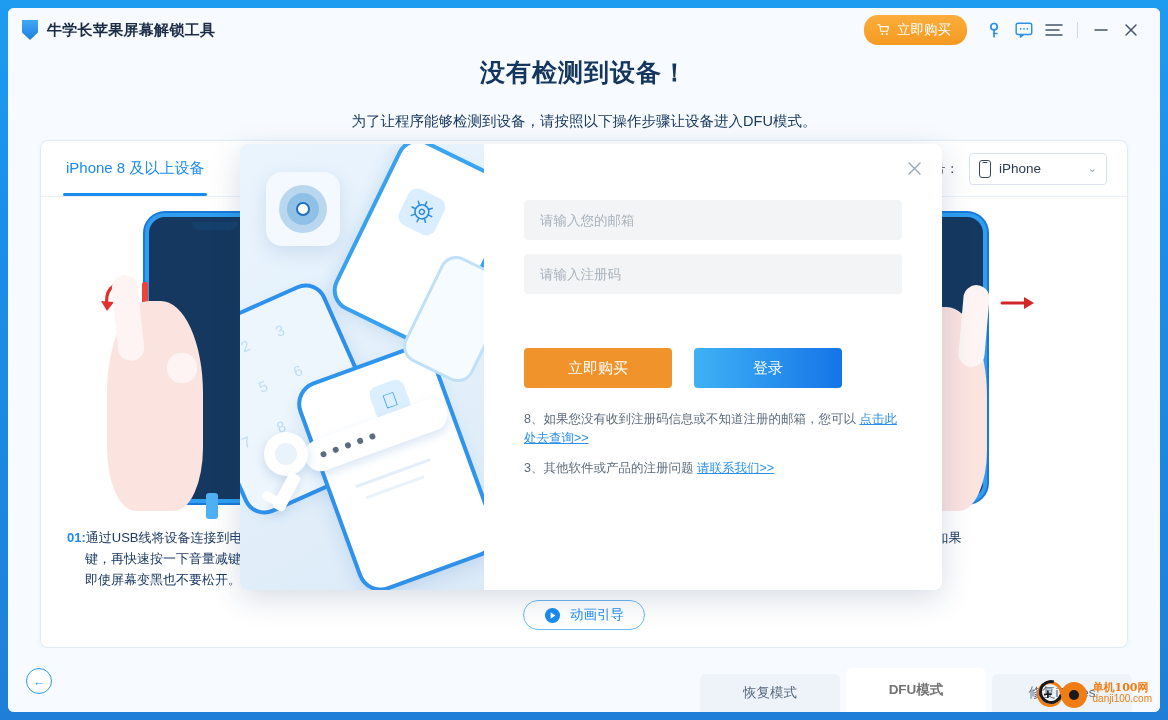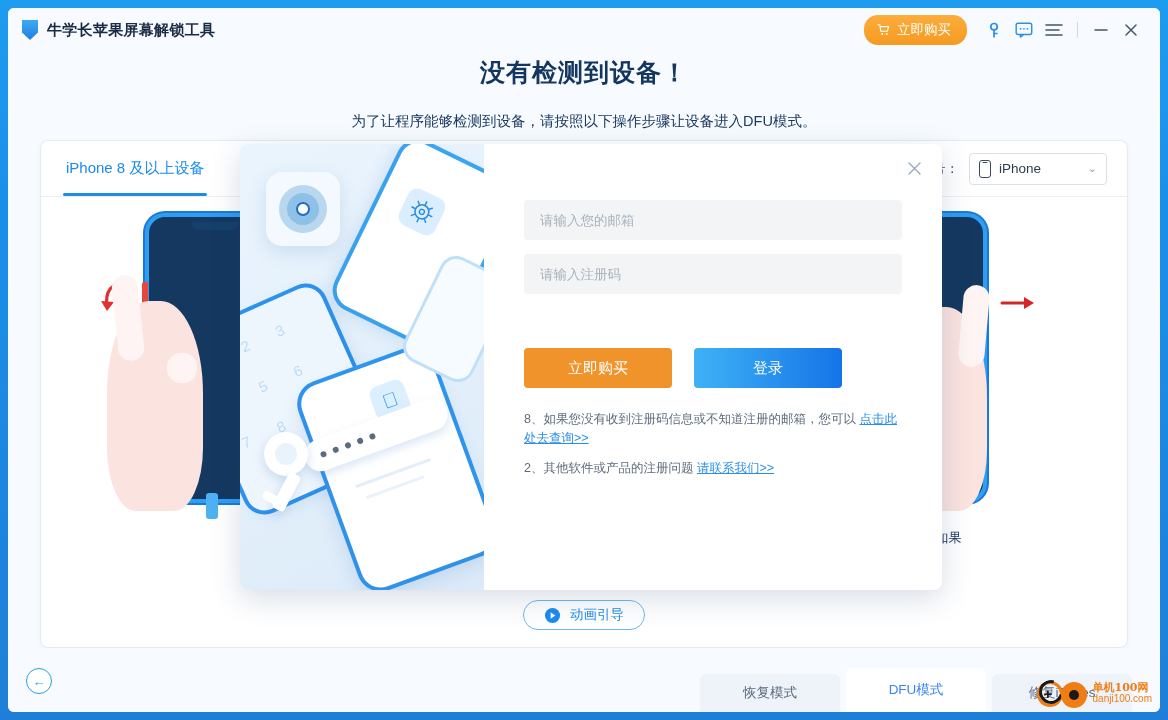--- a/index.html
+++ b/index.html
@@ -206,21 +206,21 @@
   }
   .mode-tab {
     width: 140px; height: 38px;
     display: flex; align-items: center; justify-content: center;
     font-size: 13.5px; color: #5b6b80;
     background: #eef3f9;
     border-radius: 6px 6px 0 0;
     cursor: pointer;
   }
   .mode-tab.active {
-    background: #ffffff; color: #3b82f6; font-weight: normal;
+    background: #ffffff; color: #737373; font-weight: bold;
     height: 44px;
   }
 
   
   .watermark {
     position: absolute; right: 8px; bottom: 2px;
     display: flex; align-items: center; gap: 4px;
     pointer-events: none;
   }
   .wm-logo { position: relative; width: 52px; height: 34px; }
@@ -422,20 +422,25 @@
 
             <svg style="position:absolute;left:58px;top:78px;" width="42" height="50" viewBox="0 0 42 50">
               <path d="M34 6 C10 6 6 18 8 32" fill="none" stroke="#e03030" stroke-width="3.2" stroke-linecap="round"></path>
               <path d="M2 26 L8 36 L15 27 Z" fill="#e03030"></path>
             </svg>
 
             <div class="hand" style="left:66px; top:104px; width:96px; height:210px;"></div>
             <div class="finger" style="left:74px; top:78px; width:26px; height:86px; background:#fdf4f3; transform:rotate(-6deg);"></div>
             <div class="finger" style="left:126px; top:156px; width:30px; height:30px; background:#fdf4f3;"></div>
           </div>
+          <div class="step-text">
+            <span class="num">01:</span><span>通过USB线将设备连接到电</span><br>
+            <span style="padding-left:18px; display:inline-block;">键，再快速按一下音量减键</span><br>
+            <span style="padding-left:18px; display:inline-block;">即使屏幕变黑也不要松开。</span>
+          </div>
         </div>
 
         <div class="step-col">
           <div class="step-art"></div>
           <div class="step-text"></div>
         </div>
 
         <div class="step-col">
           <div class="step-art">
             <div class="ph" style="left:86px; top:20px; width:132px; height:282px;">
@@ -566,20 +571,20 @@
         <input class="field" type="text" placeholder="请输入注册码" style="">
         <div class="modal-actions">
           <button class="btn-buy">立即购买</button>
           <button class="btn-login">登录</button>
         </div>
         <div class="modal-notes">
           <div class="note">
             <span>8、如果您没有收到注册码信息或不知道注册的邮箱，您可以 </span><a>点击此处去查询&gt;&gt;</a>
           </div>
           <div class="note">
-            <span>2、其他软件或产品的注册问题 </span><a>请联系我们&gt;&gt;</a>
+            <span>3、其他软件或产品的注册问题 </span><a>请联系我们&gt;&gt;</a>
           </div>
         </div>
       </div>
     </div>
 
   </div>
 </div>
 
 </body></html>

